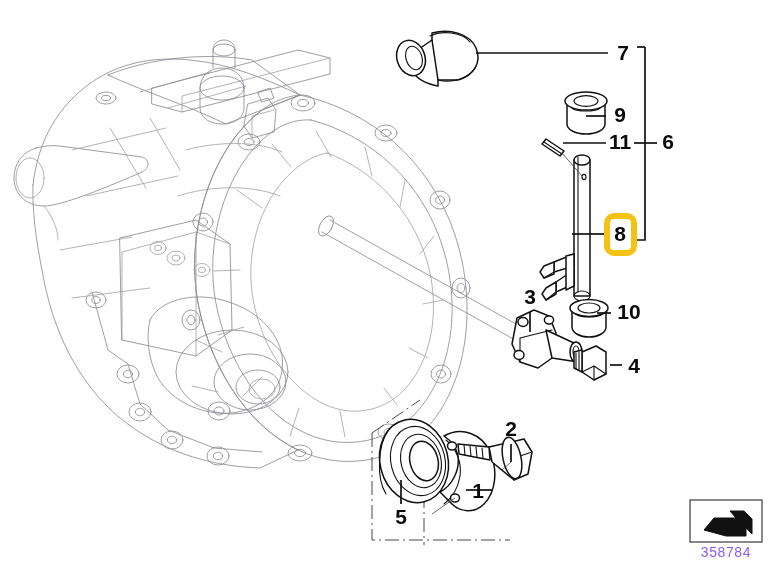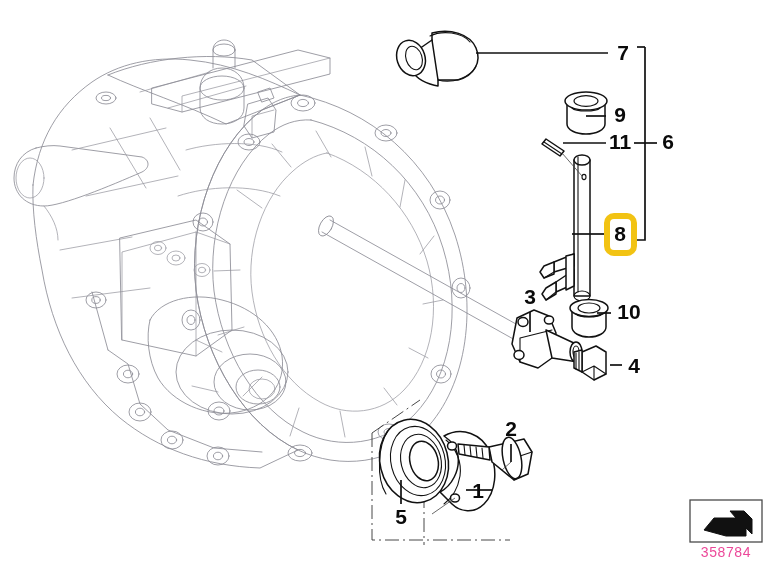--- a/index.html
+++ b/index.html
@@ -312,15 +312,15 @@
   </g>
 
   <g>
     <rect class="framebox" x="690" y="500" width="72" height="42"></rect>
     <path class="arrowblk" d="M704 530 L714 518 L736 518 L730 511 L744 511 L752 519 L752 534
              L746 528 L746 536 L726 536 Z"></path>
   </g>
 </svg>
 
 <div style="position:absolute;left:690px;top:544px;width:72px;text-align:center;
-            font-family:'Liberation Sans',sans-serif;font-size:14px;color:#ec4899;
+            font-family:'Liberation Sans',sans-serif;font-size:14px;color:#8b5cf6;
             letter-spacing:0.6px;">358784</div>
 </div>
 
 </body></html>

